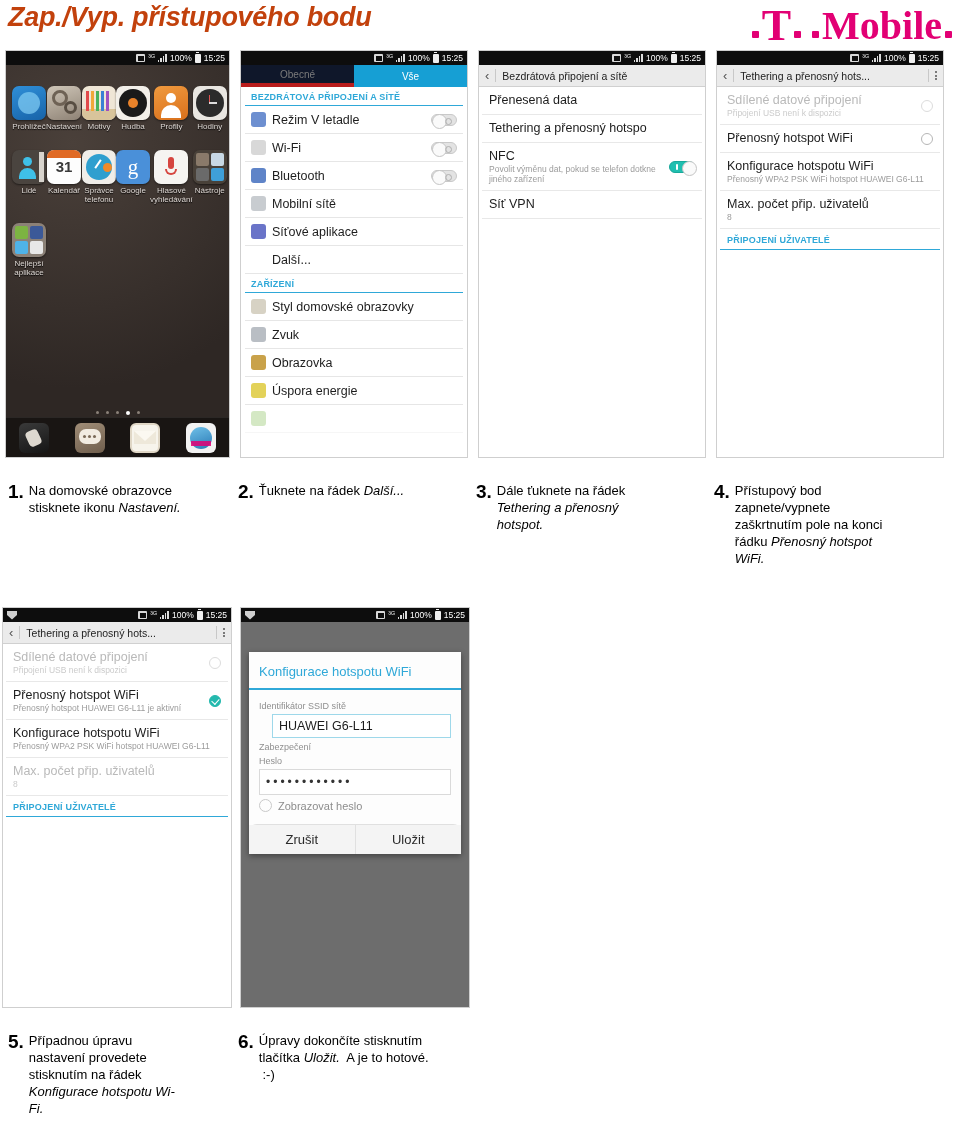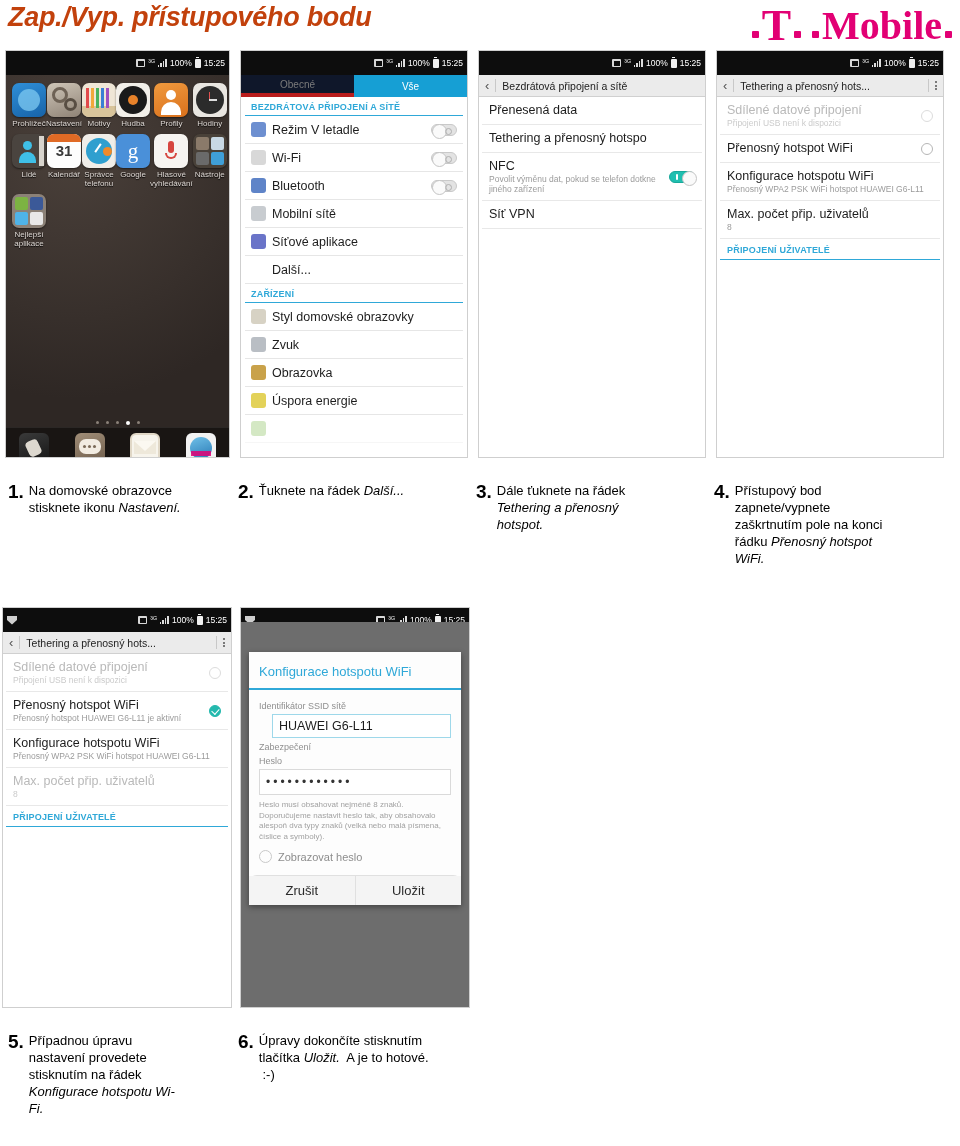--- a/index.html
+++ b/index.html
@@ -32,21 +32,21 @@
     font-family: "Liberation Serif", serif; font-weight: bold;
     font-size: 40px; line-height: 40px; color: #e20074;
   }
   .tmo-gap { width: 5px; }
 
   
   .shot { position: absolute; background: #fff; overflow: hidden; }
   .shot.bordered { border: 1px solid #cfcfcf; }
 
   .statusbar {
-    height: 24px; background: #0d0d0d; color: #fff;
+    height: 14px; background: #0d0d0d; color: #fff;
     display: flex; align-items: center; justify-content: flex-end;
     padding: 0 4px; font-size: 8.5px; gap: 3px;
   }
   .sb-left { margin-right: auto; display:flex; align-items:center; gap:3px;}
   .sb-icon { font-size: 8px; color: #e8e8e8; line-height: 1; }
   .sb-sim { width:9px;height:8px;background:#d8d8d8;border-radius:1px;position:relative;}
   .sb-sim:after{content:"";position:absolute;left:1.5px;top:1.5px;width:6px;height:5px;background:#0d0d0d;}
   .sb-bars { display:flex; align-items:flex-end; gap:1px; height:8px;}
   .sb-bars i { display:block; width:1.5px; background:#ddd; }
   .sb-bars i:nth-child(1){height:2px}.sb-bars i:nth-child(2){height:4px}
@@ -58,21 +58,21 @@
 
   
   .home {
     background:#3a322e;
     background-image: radial-gradient(circle at 30% 20%, #4a403a 0%, #2e2724 70%);
     height: calc(100% - 14px); position: relative;
   }
   .grid { display:grid; grid-template-columns: repeat(6,1fr); padding: 8px 6px 0; row-gap:6px; }
   .app { display:flex; flex-direction:column; align-items:center; gap:2px; }
   .app-ic { width:34px;height:34px;border-radius:7px; position:relative; overflow:hidden;
-            box-shadow:0 1px 2px rgba(0,0,0,.5);}
+            box-shadow:0 1px 2px rgba(0,0,0,.5);margin-top:13px;}
   .app-lb { color:#ded8d4; font-size:8px; text-align:center; line-height:9px; text-shadow:0 1px 1px #000;}
   .dots { position:absolute; bottom:42px; left:0; right:0; display:flex; justify-content:center; gap:7px;}
   .dots span{width:3px;height:3px;border-radius:50%;background:#8a8178;}
   .dots span.on{background:#fff;width:4px;height:4px;}
   .dock { position:absolute;bottom:0;left:0;right:0;height:40px;background:rgba(0,0,0,.45);
           display:flex;align-items:center;justify-content:space-around;border-top:1px solid rgba(255,255,255,.08);}
   .dock-ic{width:30px;height:30px;border-radius:6px;position:relative;overflow:hidden;}
 
   
   .tabs { display:flex; height:22px; }
@@ -610,21 +610,20 @@
       <div class="dlg-title">Konfigurace hotspotu WiFi</div>
       <div class="dlg-body">
         <div class="fl">Identifikátor SSID sítě</div>
         <div class="finput">HUAWEI G6-L11</div>
 
         <div class="fl">Zabezpečení</div>
 
         <div class="fl">Heslo</div>
         <div class="fpass">••••••••••••</div>
 
-        <div class="hint">Heslo musí obsahovat nejméně 8 znaků. Doporučujeme nastavit heslo tak, aby obsahovalo alespoň dva typy znaků (velká nebo malá písmena, číslice a symboly).</div>
 
         <div class="chk-row">
           <span class="chk"></span>
           <span class="chk-lb">Zobrazovat heslo</span>
         </div>
       </div>
       <div class="dlg-btns">
         <div class="dlg-btn">Zrušit</div>
         <div class="dlg-btn">Uložit</div>
       </div>

